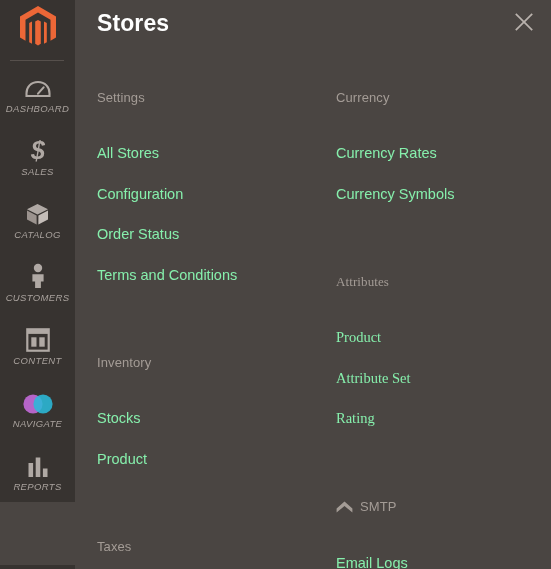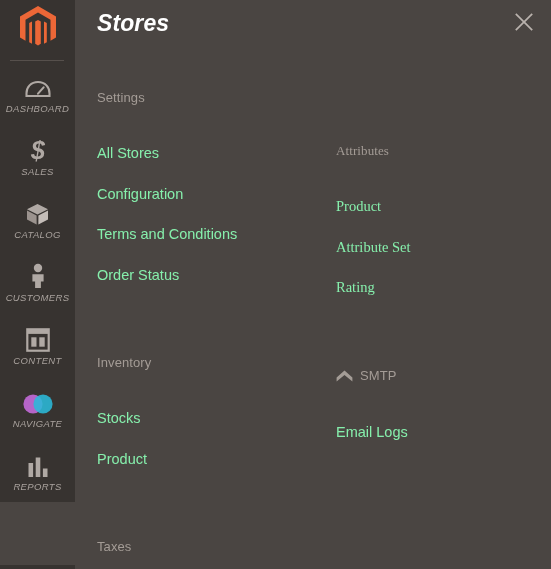--- a/index.html
+++ b/index.html
@@ -76,21 +76,20 @@
     flex: 1;
     height: 569px;
     background: #4a4542;
     position: relative;
     box-sizing: border-box;
     overflow: hidden;
   }
   .panel-header {
     height: 70px;
     position: relative;
-    font-style: italic;
   }
   .panel-title {
     position: absolute;
     left: 22px;
     top: 10px;
     font-size: 23px;
     font-weight: bold;
     color: #ffffff;
     letter-spacing: 0.1px;
   }
@@ -257,39 +256,44 @@
     </div>
 
     <div class="columns">
 
       <div class="col col-left">
 
         <div class="group" style="margin-top:21px;">
           <div class="group-title">Settings</div>
           <a class="menu-link" style="margin-top:42px;">All Stores</a>
           <a class="menu-link" style="margin-top:26px;">Configuration</a>
+          <a class="menu-link" style="margin-top:26px;">Order Status</a>
           <a class="menu-link" style="margin-top:26px;">Terms and Conditions</a>
-          <a class="menu-link" style="margin-top:26px;">Order Status</a>
         </div>
 
         <div class="group" style="margin-top:74px;">
           <div class="group-title">Inventory</div>
           <a class="menu-link" style="margin-top:42px;">Stocks</a>
           <a class="menu-link" style="margin-top:26px;">Product</a>
         </div>
 
         <div class="group" style="margin-top:74px;">
           <div class="group-title">Taxes</div>
 
         </div>
 
       </div>
 
       <div class="col col-right">
 
+        <div class="group" style="margin-top:21px;">
+          <div class="group-title">Currency</div>
+          <a class="menu-link" style="margin-top:42px;">Currency Rates</a>
+          <a class="menu-link" style="margin-top:26px;">Currency Symbols</a>
+        </div>
 
         <div class="group" style="margin-top:74px;font-family:Liberation Serif, serif;">
           <div class="group-title">Attributes</div>
           <a class="menu-link" style="margin-top:42px;">Product</a>
           <a class="menu-link" style="margin-top:26px;">Attribute Set</a>
           <a class="menu-link" style="margin-top:26px;">Rating</a>
         </div>
 
         <div class="group" style="margin-top:74px;">
           <div class="group-title">

